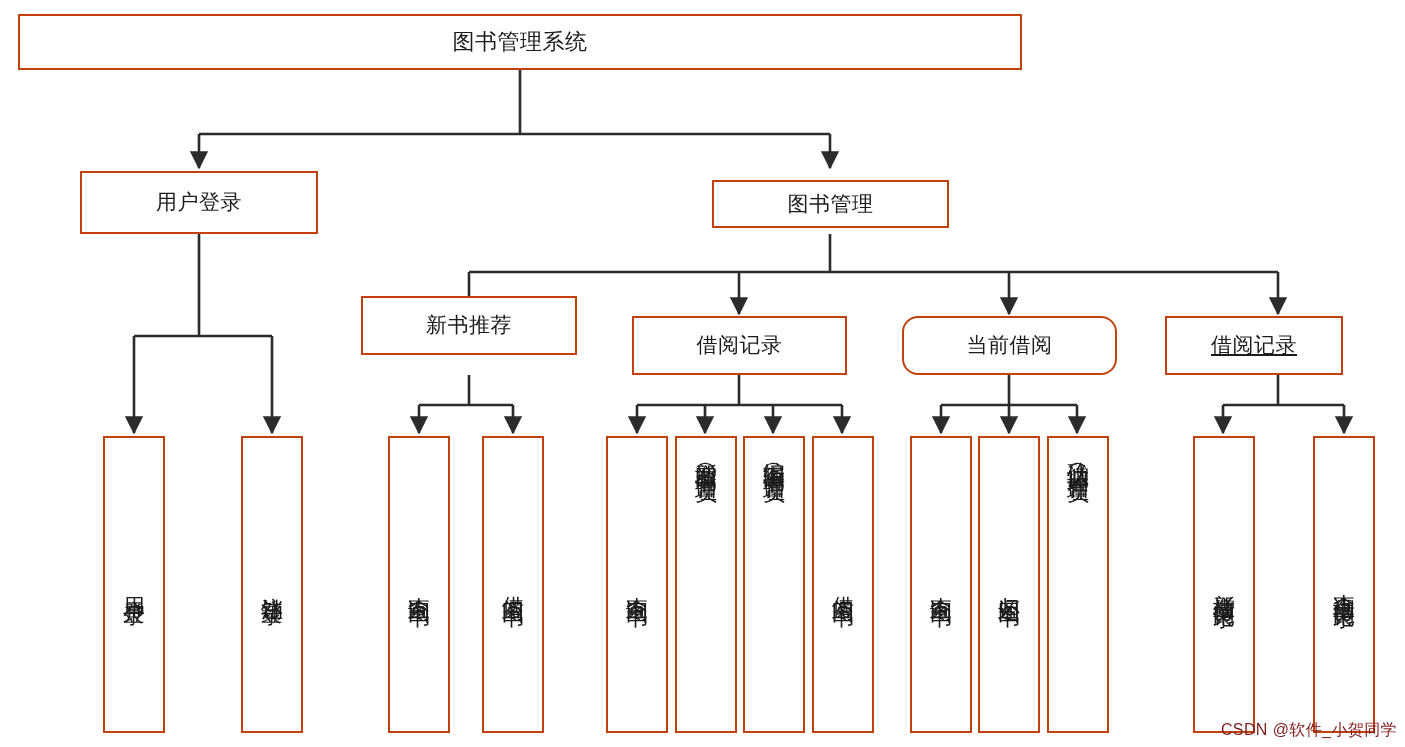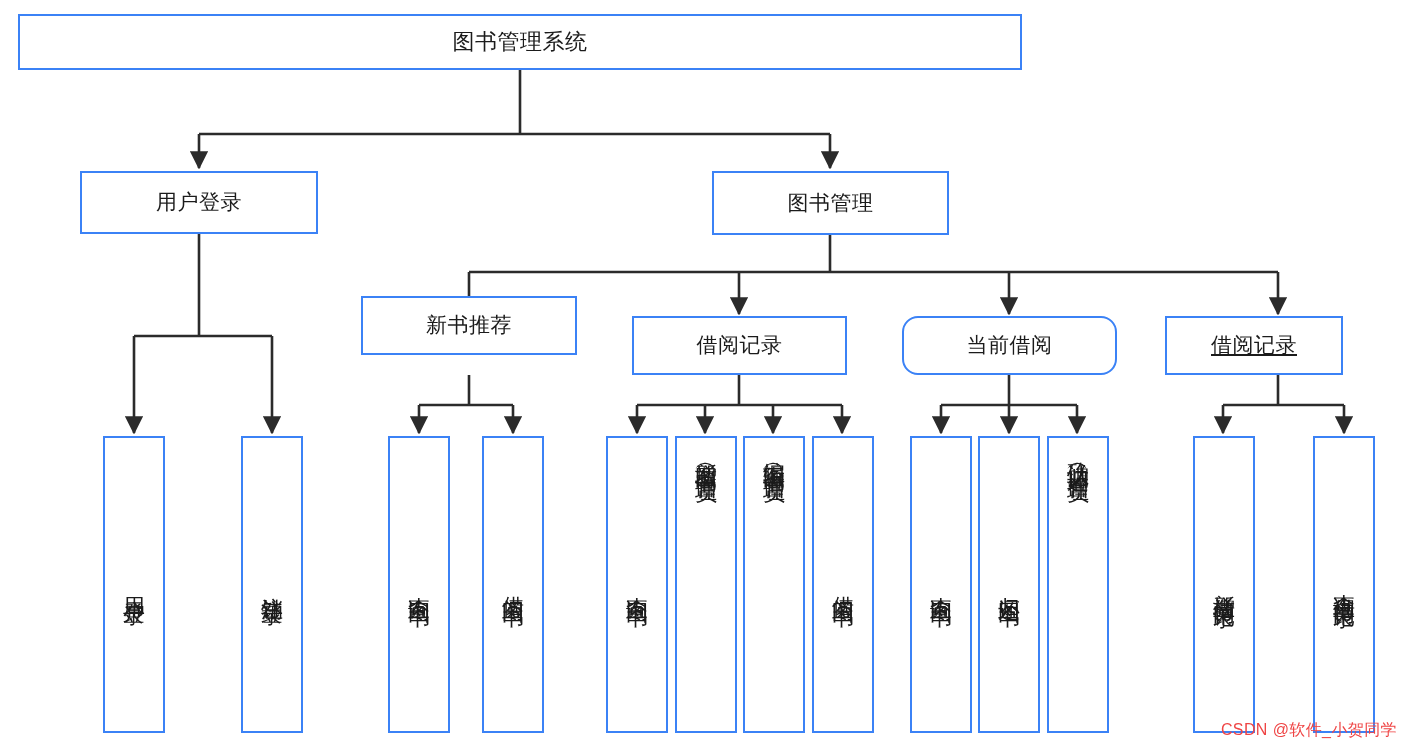--- a/index.html
+++ b/index.html
@@ -22,21 +22,21 @@
     left: 0;
     top: 0;
     width: 1405px;
     height: 747px;
     pointer-events: none;
   }
   .node {
     position: absolute;
     box-sizing: border-box;
     background: #ffffff;
-    border: 2px solid #3b82f6;
+    border: 2px solid #c2410c;
     display: flex;
     align-items: center;
     justify-content: center;
     color: #1b1b1b;
   }
   .node .label {
     display: block;
     text-align: center;
     line-height: 1.18;
     letter-spacing: 0.5px;
@@ -64,21 +64,21 @@
   }
   .node.vert.mid {
     align-items: center;
     padding-top: 0;
   }
   #watermark {
     position: absolute;
     right: 8px;
     bottom: 6px;
     font-size: 16px;
-    color: #ef4444;
+    color: #7f1d1d;
     letter-spacing: 0.4px;
     white-space: nowrap;
     user-select: none;
   }
 </style>
 </head>
 <body>
 
 <div id="canvas">
 
@@ -132,21 +132,21 @@
     </g>
   </svg>
 
   <div class="node horiz root" style="left:18px; top:14px; width:1004px; height:56px;">
     <span class="label">图书管理系统</span>
   </div>
 
   <div class="node horiz" style="left:80px; top:171px; width:238px; height:63px;">
     <span class="label">用户登录</span>
   </div>
-  <div class="node horiz" style="left:712px; top:171px; width:237px; height:64px;">
+  <div class="node horiz" style="left:712px; top:180px; width:237px; height:48px;">
     <span class="label">图书管理</span>
   </div>
 
   <div class="node horiz" style="left:361px; top:296px; width:216px; height:59px;">
     <span class="label">新书推荐</span>
   </div>
   <div class="node horiz" style="left:632px; top:316px; width:215px; height:59px;">
     <span class="label">借阅记录</span>
   </div>
   <div class="node horiz" style="left:902px; top:316px; width:215px; height:59px;border-radius:16px;">

